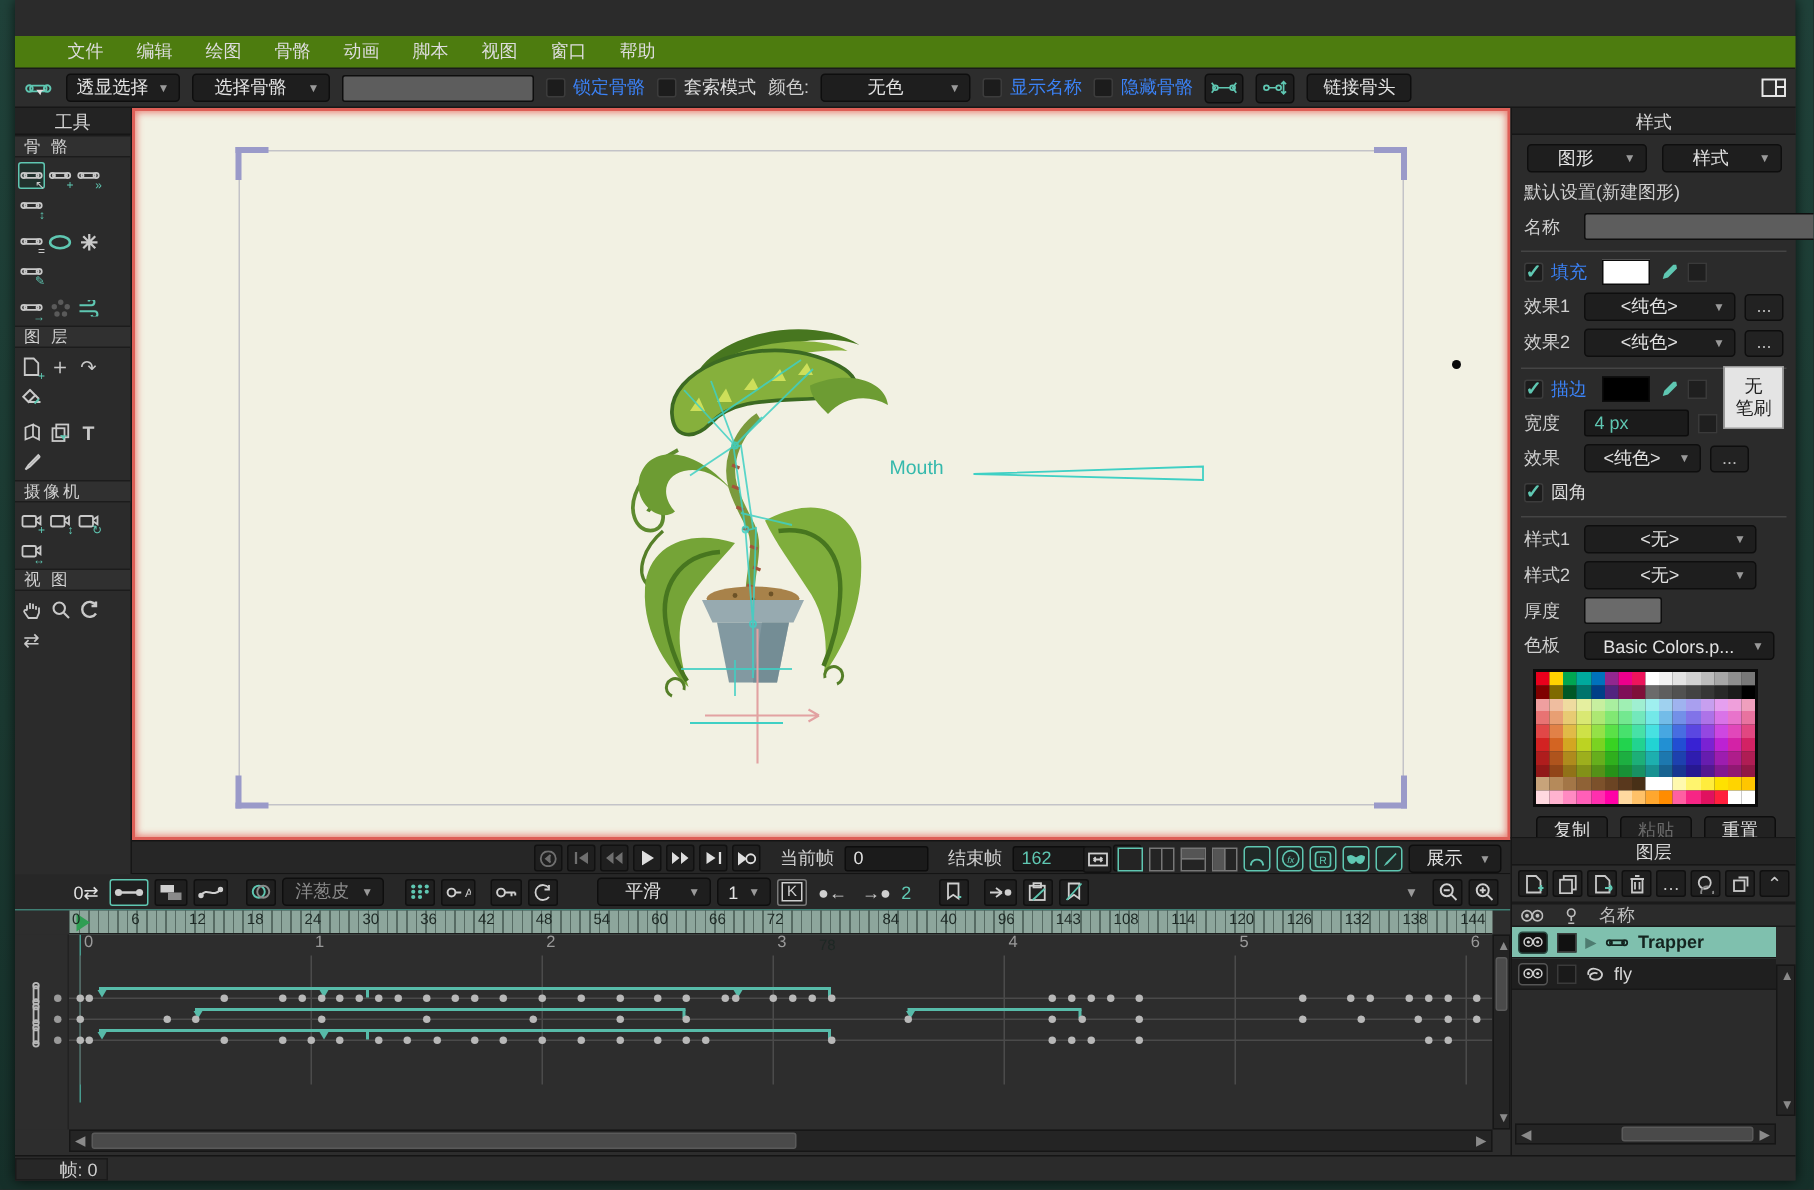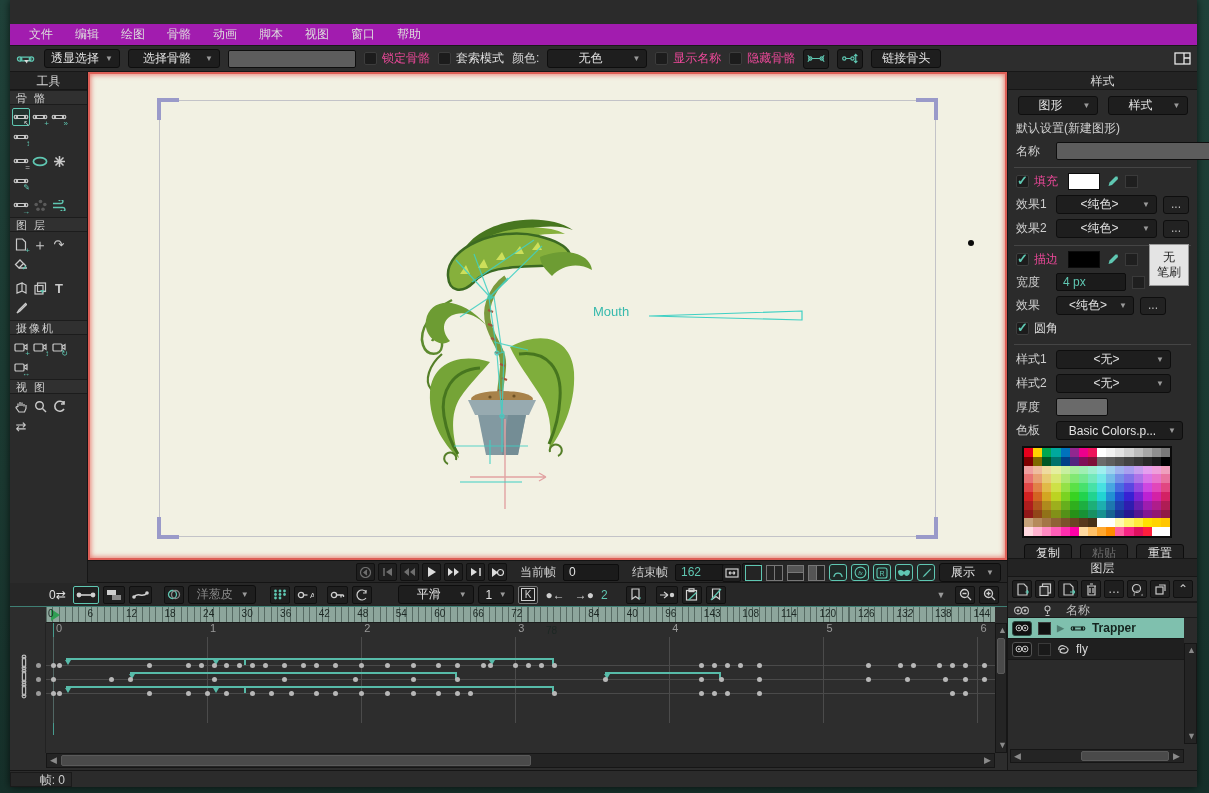--- a/index.html
+++ b/index.html
@@ -9,31 +9,31 @@
 
   
   #titlebar{position:absolute;left:0;top:0;width:100%;height:24px;background:#f7f7f7;border-bottom:1px solid #d8d8d8;display:flex;align-items:center}
   #applogo{width:15px;height:15px;border-radius:50%;background:#e03a2f;margin:0 8px 0 10px;position:relative}
   #applogo::after{content:"m";position:absolute;left:0;top:-3px;width:100%;text-align:center;color:#fff;font-size:11px;font-weight:bold}
   #title{font-size:12px;color:#111}
   #wctl{margin-left:auto;display:flex;height:100%}
   .wbtn{width:38px;height:100%;display:flex;align-items:center;justify-content:center;font-size:11px;color:#222}
 
   
-  #menubar{position:absolute;left:0;top:24px;width:100%;height:22px;background:#a21caf;border-bottom:1px solid #1a1a1a;display:flex;align-items:flex-end;padding-left:8px}
+  #menubar{position:absolute;left:0;top:24px;width:100%;height:22px;background:#4d7c0f;border-bottom:1px solid #1a1a1a;display:flex;align-items:flex-end;padding-left:24px}
   .mitem{color:#ddd;font-size:12px;padding:0 11px;height:100%;display:flex;align-items:center}
 
   
   #maintb{position:absolute;left:0;top:46px;width:100%;height:26px;background:#2d2d2d;border-bottom:1px solid #171717;display:flex;align-items:center;gap:8px;padding:0 6px;font-size:12px}
   .dd{background:#1e1e1e;border:1px solid #0e0e0e;border-radius:3px;height:19px;display:flex;align-items:center;justify-content:space-between;color:#e2e2e2;padding:0 6px;font-size:12px}
   .dd .da{color:#9a9a9a;font-size:8px;margin-left:6px}
   .dd .dt{flex:1;text-align:center;white-space:nowrap}
   .btn{background:#1e1e1e;border:1px solid #0e0e0e;border-radius:3px;height:19px;color:#e2e2e2;display:flex;align-items:center;justify-content:center;padding:0 10px;font-size:12px}
   .tbinput{background:#5d5d5d;border:1px solid #0e0e0e;border-radius:2px;height:18px;width:128px;color:#fff;font-size:12px;padding:0 4px}
-  .chk{display:flex;align-items:center;gap:5px;font-size:12px;color:#ec4899;white-space:nowrap}
+  .chk{display:flex;align-items:center;gap:5px;font-size:12px;color:#3b82f6;white-space:nowrap}
   .chk .box{width:13px;height:13px;background:#1c1c1c;border:1px solid #3c3c3c;border-radius:2px;position:relative}
   .chk.on .box::after{content:"✓";position:absolute;left:0px;top:-3px;color:#5fc7b2;font-size:13px;font-weight:bold}
   .chk.lit{color:#dedede}
   .ibtn{width:26px;height:20px;background:#1e1e1e;border:1px solid #0e0e0e;border-radius:3px;display:flex;align-items:center;justify-content:center;color:#5fc7b2}
   svg.sic{display:block}
   .bonecur{color:#5fc7b2}
 
   
   #toolpanel{position:absolute;left:0;top:72px;width:78px;height:511px;background:#2b2b2b;border-right:1px solid #161616;font-size:12px}
   .phead{height:18px;background:#232323;border-bottom:1px solid #161616;color:#d8d8d8;text-align:center;line-height:18px;font-size:12px}
@@ -1014,21 +1014,21 @@
           <span class="rnum" style="left: 465.24px;">72</span>
           <span class="rnum" style="left: 500px; margin-top: 17px;">78</span>
           <span class="rnum" style="left: 542.28px;">84</span>
           <span class="rnum" style="left: 580.8px;">40</span>
           <span class="rnum" style="left: 619.32px;">96</span>
           <span class="rnum" style="left: 657.84px;">143</span>
           <span class="rnum" style="left: 696.36px;">108</span>
           <span class="rnum" style="left: 734.88px;">114</span>
           <span class="rnum" style="left: 773.4px;">120</span>
           <span class="rnum" style="left: 811.92px;">126</span>
-          <span class="rnum" style="left: 850.44px; font-style: italic;">132</span>
+          <span class="rnum" style="left: 850.44px;">132</span>
           <span class="rnum" style="left: 888.96px;">138</span>
           <span class="rnum" style="left: 927.48px;">144</span>
         </div>
     <div id="chcol">
           <span class="chic" style="top: 34px; transform: rotate(90deg); transform-origin: 9px 6px;">
             <svg class="sic" width="17" height="10" viewBox="0 0 22 12" fill="none" stroke="currentColor" stroke-width="1.6">
               <circle cx="4" cy="6" r="2.4"></circle>
               <circle cx="18" cy="6" r="2.4"></circle>
               <rect x="4.5" y="3.9" width="13" height="4.2" rx="2"></rect>
             </svg>

